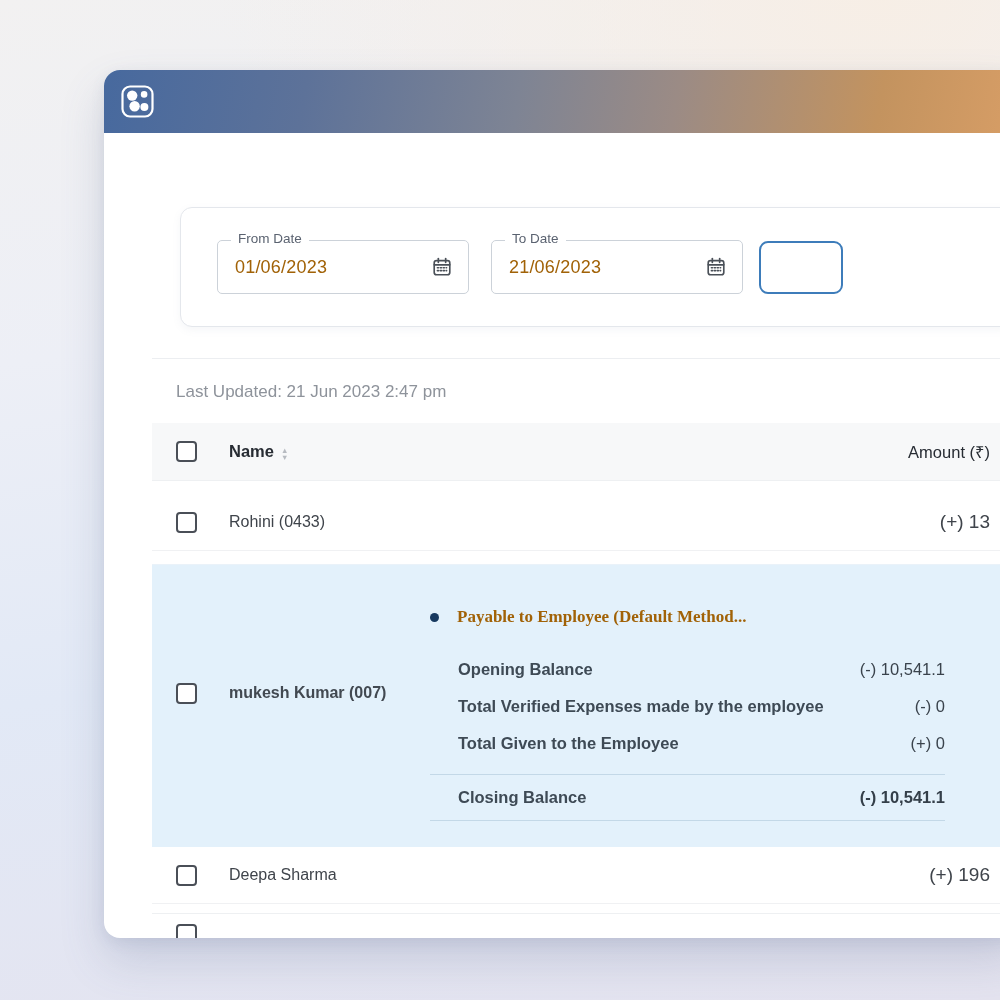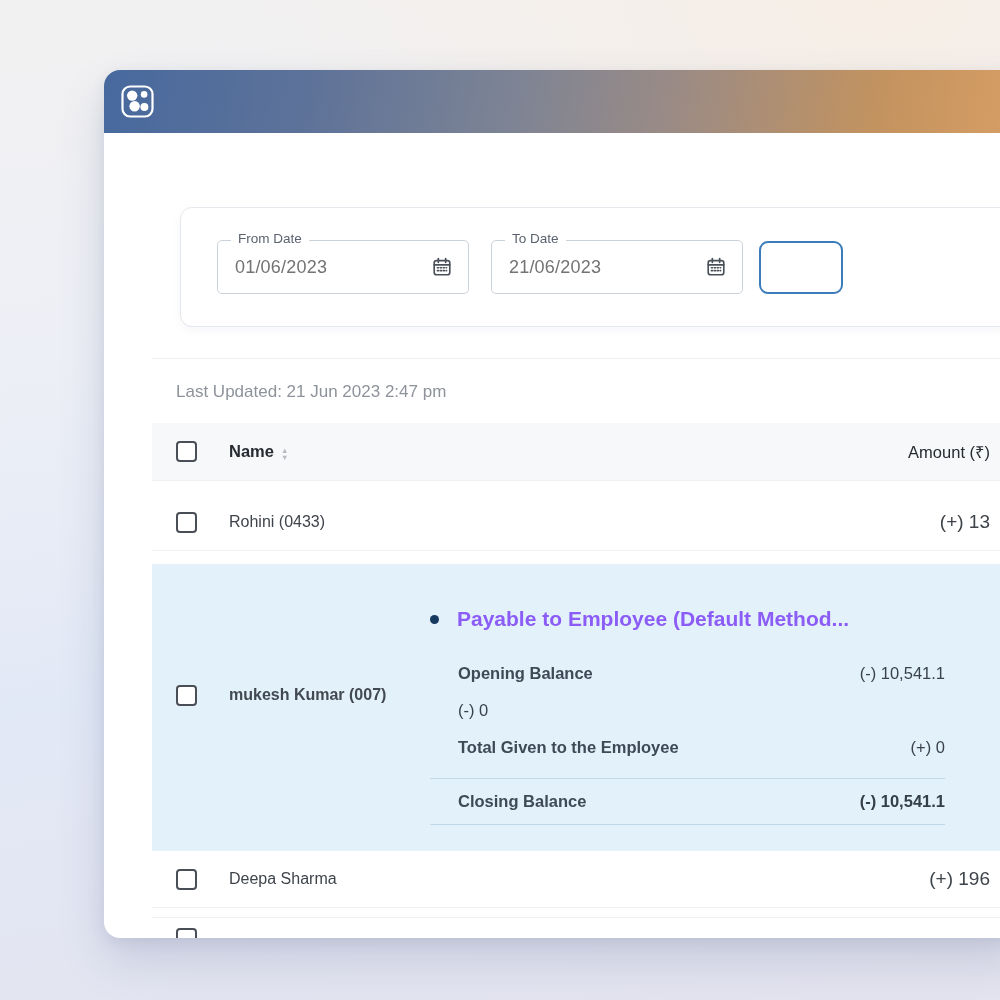--- a/index.html
+++ b/index.html
@@ -38,21 +38,21 @@
   }
   .date-field {
     position: relative; width: 252px; height: 54px; flex-shrink: 0;
     border: 1px solid #ccd2d9; border-radius: 5px; background: #fff;
     display: flex; align-items: center; padding: 0 15px 0 17px; cursor: text;
   }
   .date-label {
     position: absolute; top: -10px; left: 13px; background: #fff;
     padding: 0 7px; font-size: 13.5px; color: #5a6270; white-space: nowrap;
   }
-  .date-value { font-size: 18px; color: #737373; letter-spacing: .2px; }
+  .date-value { font-size: 18px; color: #a16207; letter-spacing: .2px; }
   .cal-btn { margin-left: auto; background: none; border: none; padding: 0; cursor: pointer; display: flex; }
   .modify-btn {
     width: 152px; height: 53px; margin-left: -6px; flex-shrink: 0;
     background: #3d7cba; color: #fff; border: none; border-radius: 9px;
     font-family: "Liberation Sans", sans-serif; font-weight: bold; font-size: 17.5px; cursor: pointer;
   }
   .ghost-btn {
     width: 84px; height: 53px; margin-left: -6px; flex-shrink: 0;
     background: #fff; border: 2px solid #3d7cba; border-radius: 9px; cursor: pointer;
   }
@@ -91,21 +91,21 @@
   
   .expanded {
     margin-top: 13px; background: #e3f1fb; display: flex;
     padding: 0 79px 26px 24px; border-top: 1px solid #eaf2f9;
   }
   .exp-left { width: 254px; flex-shrink: 0; display: flex; align-items: center; }
   .exp-left .row-name { color: #424951; font-weight: bold; }
   .exp-detail { flex: 1; padding-top: 42px; }
   .method-row { display: flex; align-items: center; margin-bottom: 24px; }
   .bullet { width: 9px; height: 9px; border-radius: 50%; background: #17395f; margin-right: 18px; flex-shrink: 0; }
-  .method-label { font-size: 21px; font-weight: bold; color: #8b5cf6; }
+  .method-label { font-size: 17px; font-weight: bold; color: #a16207; font-family: Liberation Serif, serif; }
   .d-row { display: flex; justify-content: space-between; align-items: center; padding: 9px 0 9px 28px; text-align: right; }
   .d-label { font-size: 16.5px; font-weight: bold; color: #3e4a55; }
   .d-val { font-size: 16.5px; color: #3a434c; }
   .closing-row {
     margin-top: 12px; padding: 13px 0 13px 28px;
     border-top: 1px solid #c3d8e7; border-bottom: 1px solid #c3d8e7;
     display: flex; justify-content: space-between; align-items: center; gap: 17px;
   }
   .closing-row .d-val { font-weight: bold; color: #343f49; }
 
@@ -197,20 +197,21 @@
       <div class="exp-detail">
         <div class="method-row">
           <span class="bullet"></span>
           <span class="method-label">Payable to Employee  (Default Method...</span>
         </div>
         <div class="d-row">
           <span class="d-label">Opening Balance</span>
           <span class="d-val">(-) 10,541.1</span>
         </div>
         <div class="d-row">
+          <span class="d-label">Total Verified Expenses made by the employee</span>
           <span class="d-val">(-) 0</span>
         </div>
         <div class="d-row">
           <span class="d-label">Total Given to the Employee</span>
           <span class="d-val">(+) 0</span>
         </div>
         <div class="closing-row">
           <span class="d-label">Closing Balance</span>
           <span class="d-val">(-) 10,541.1</span>
         </div>

